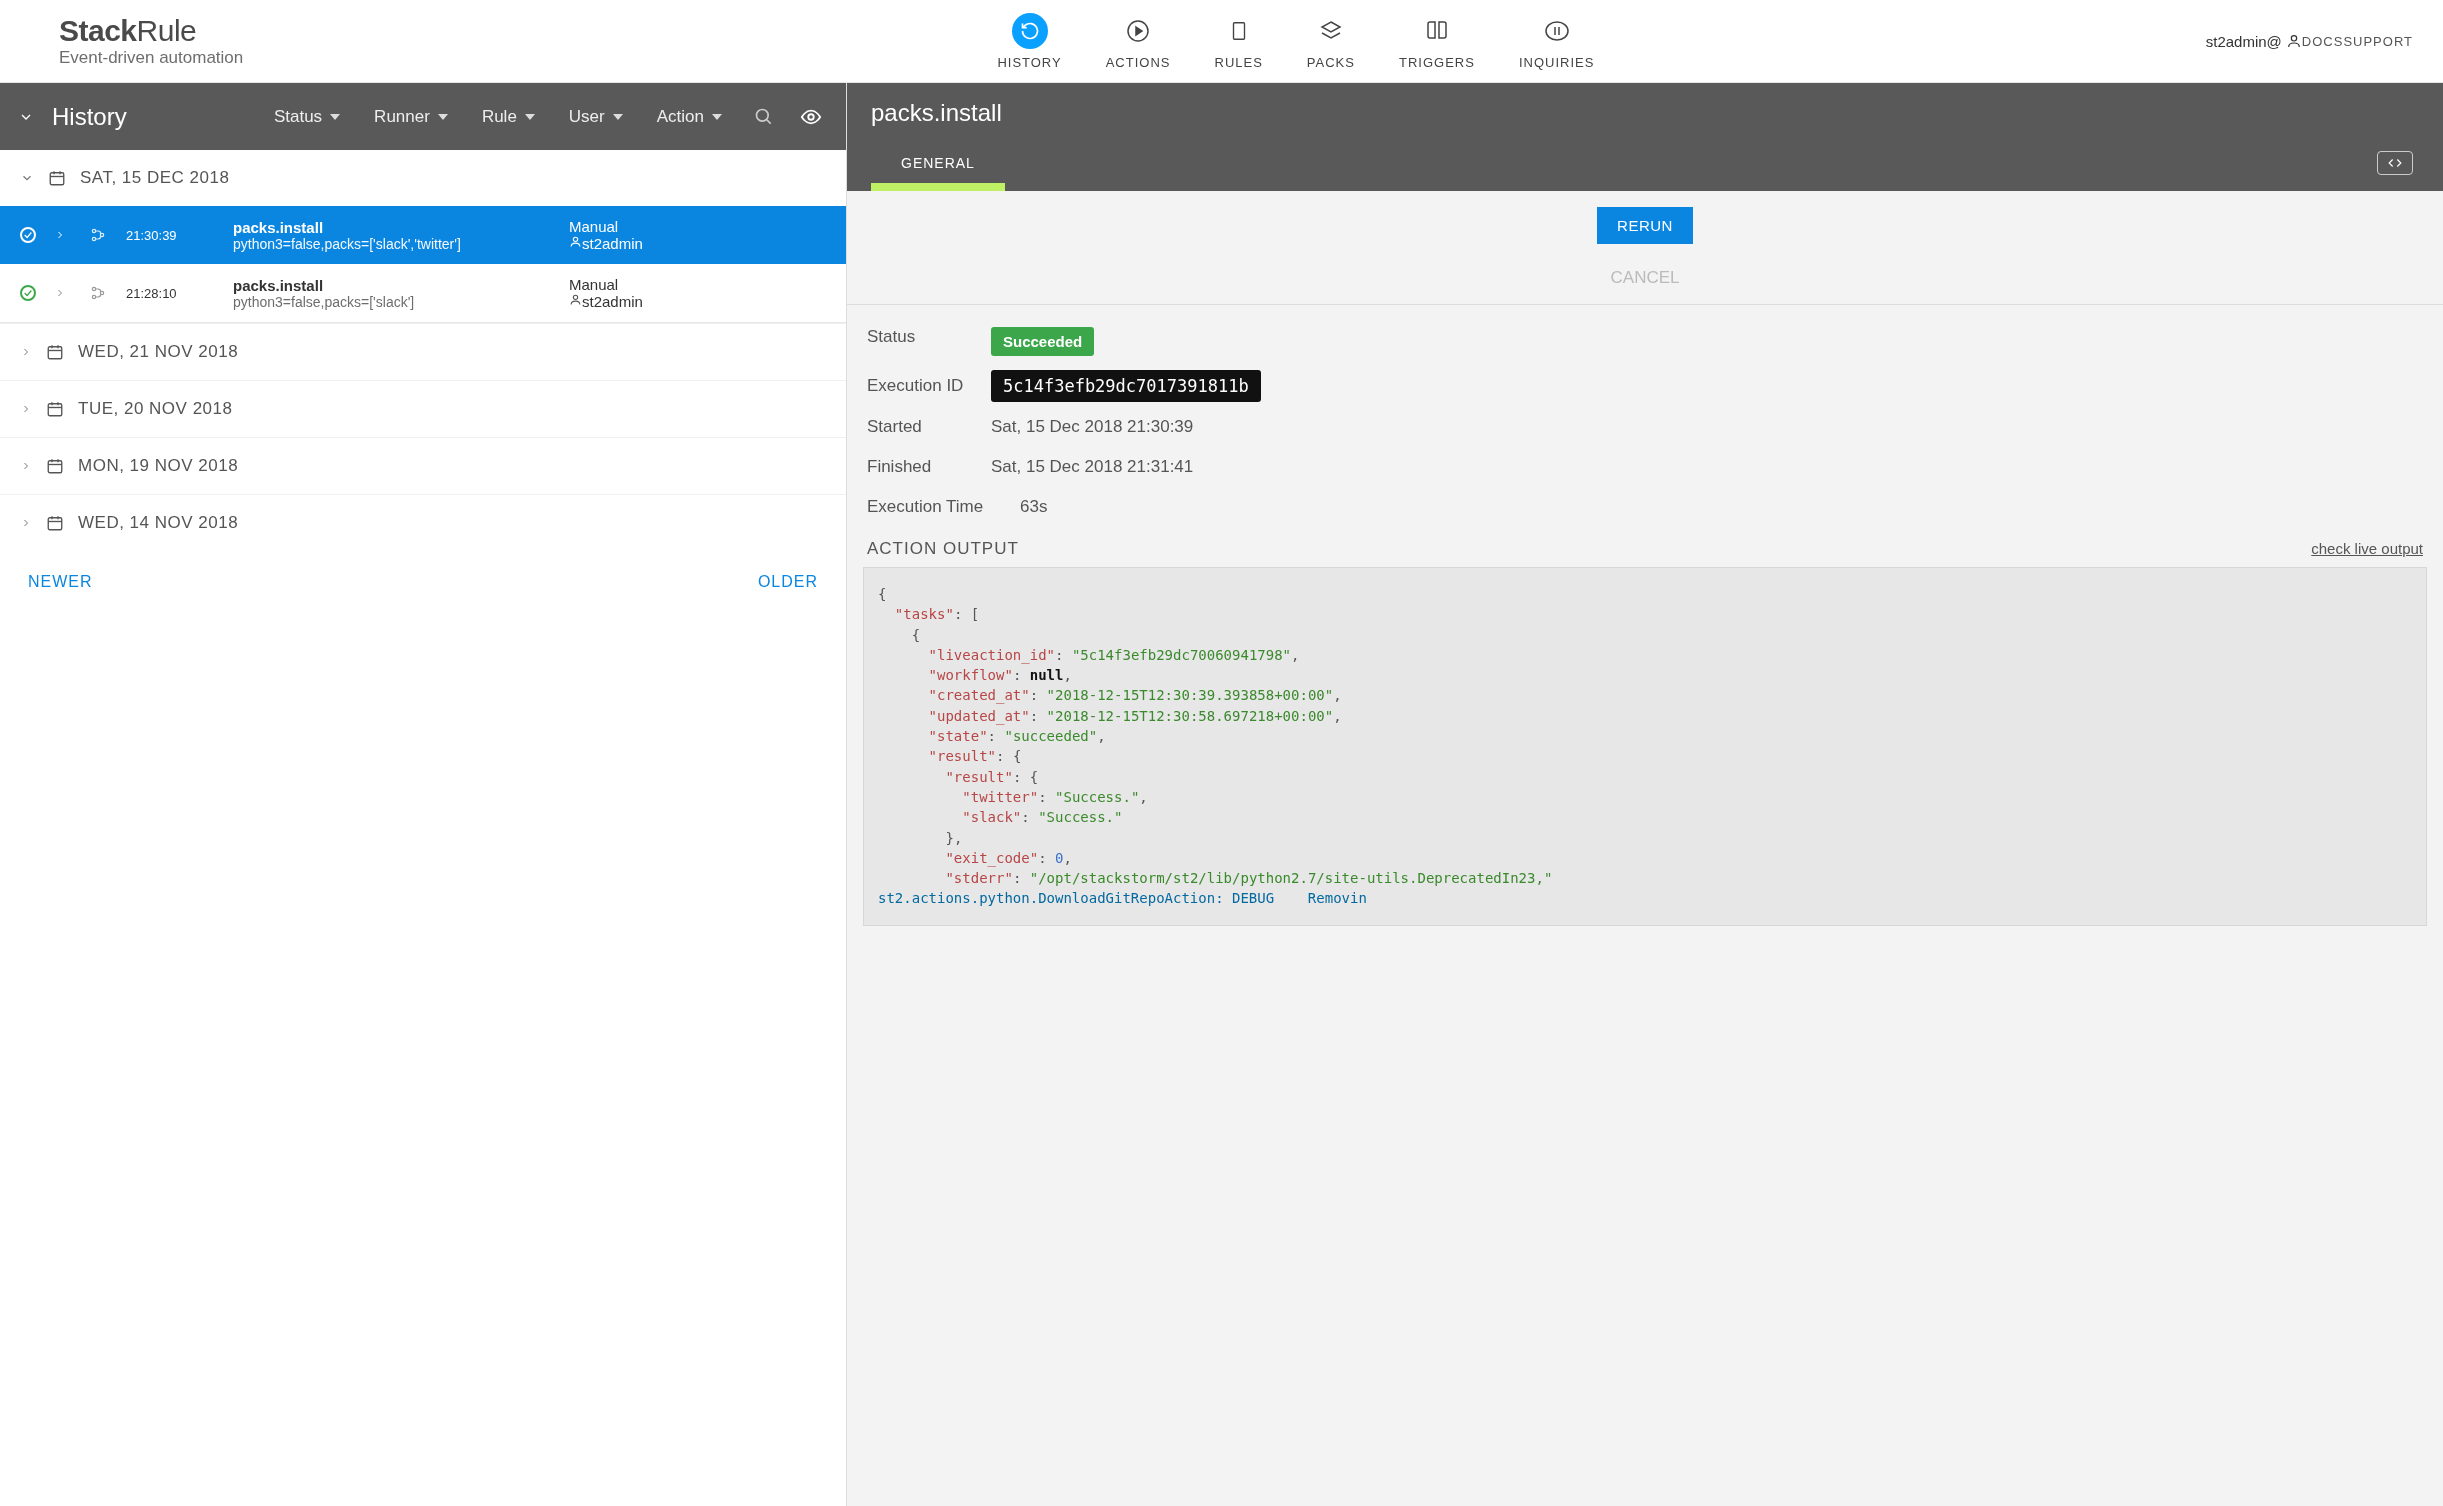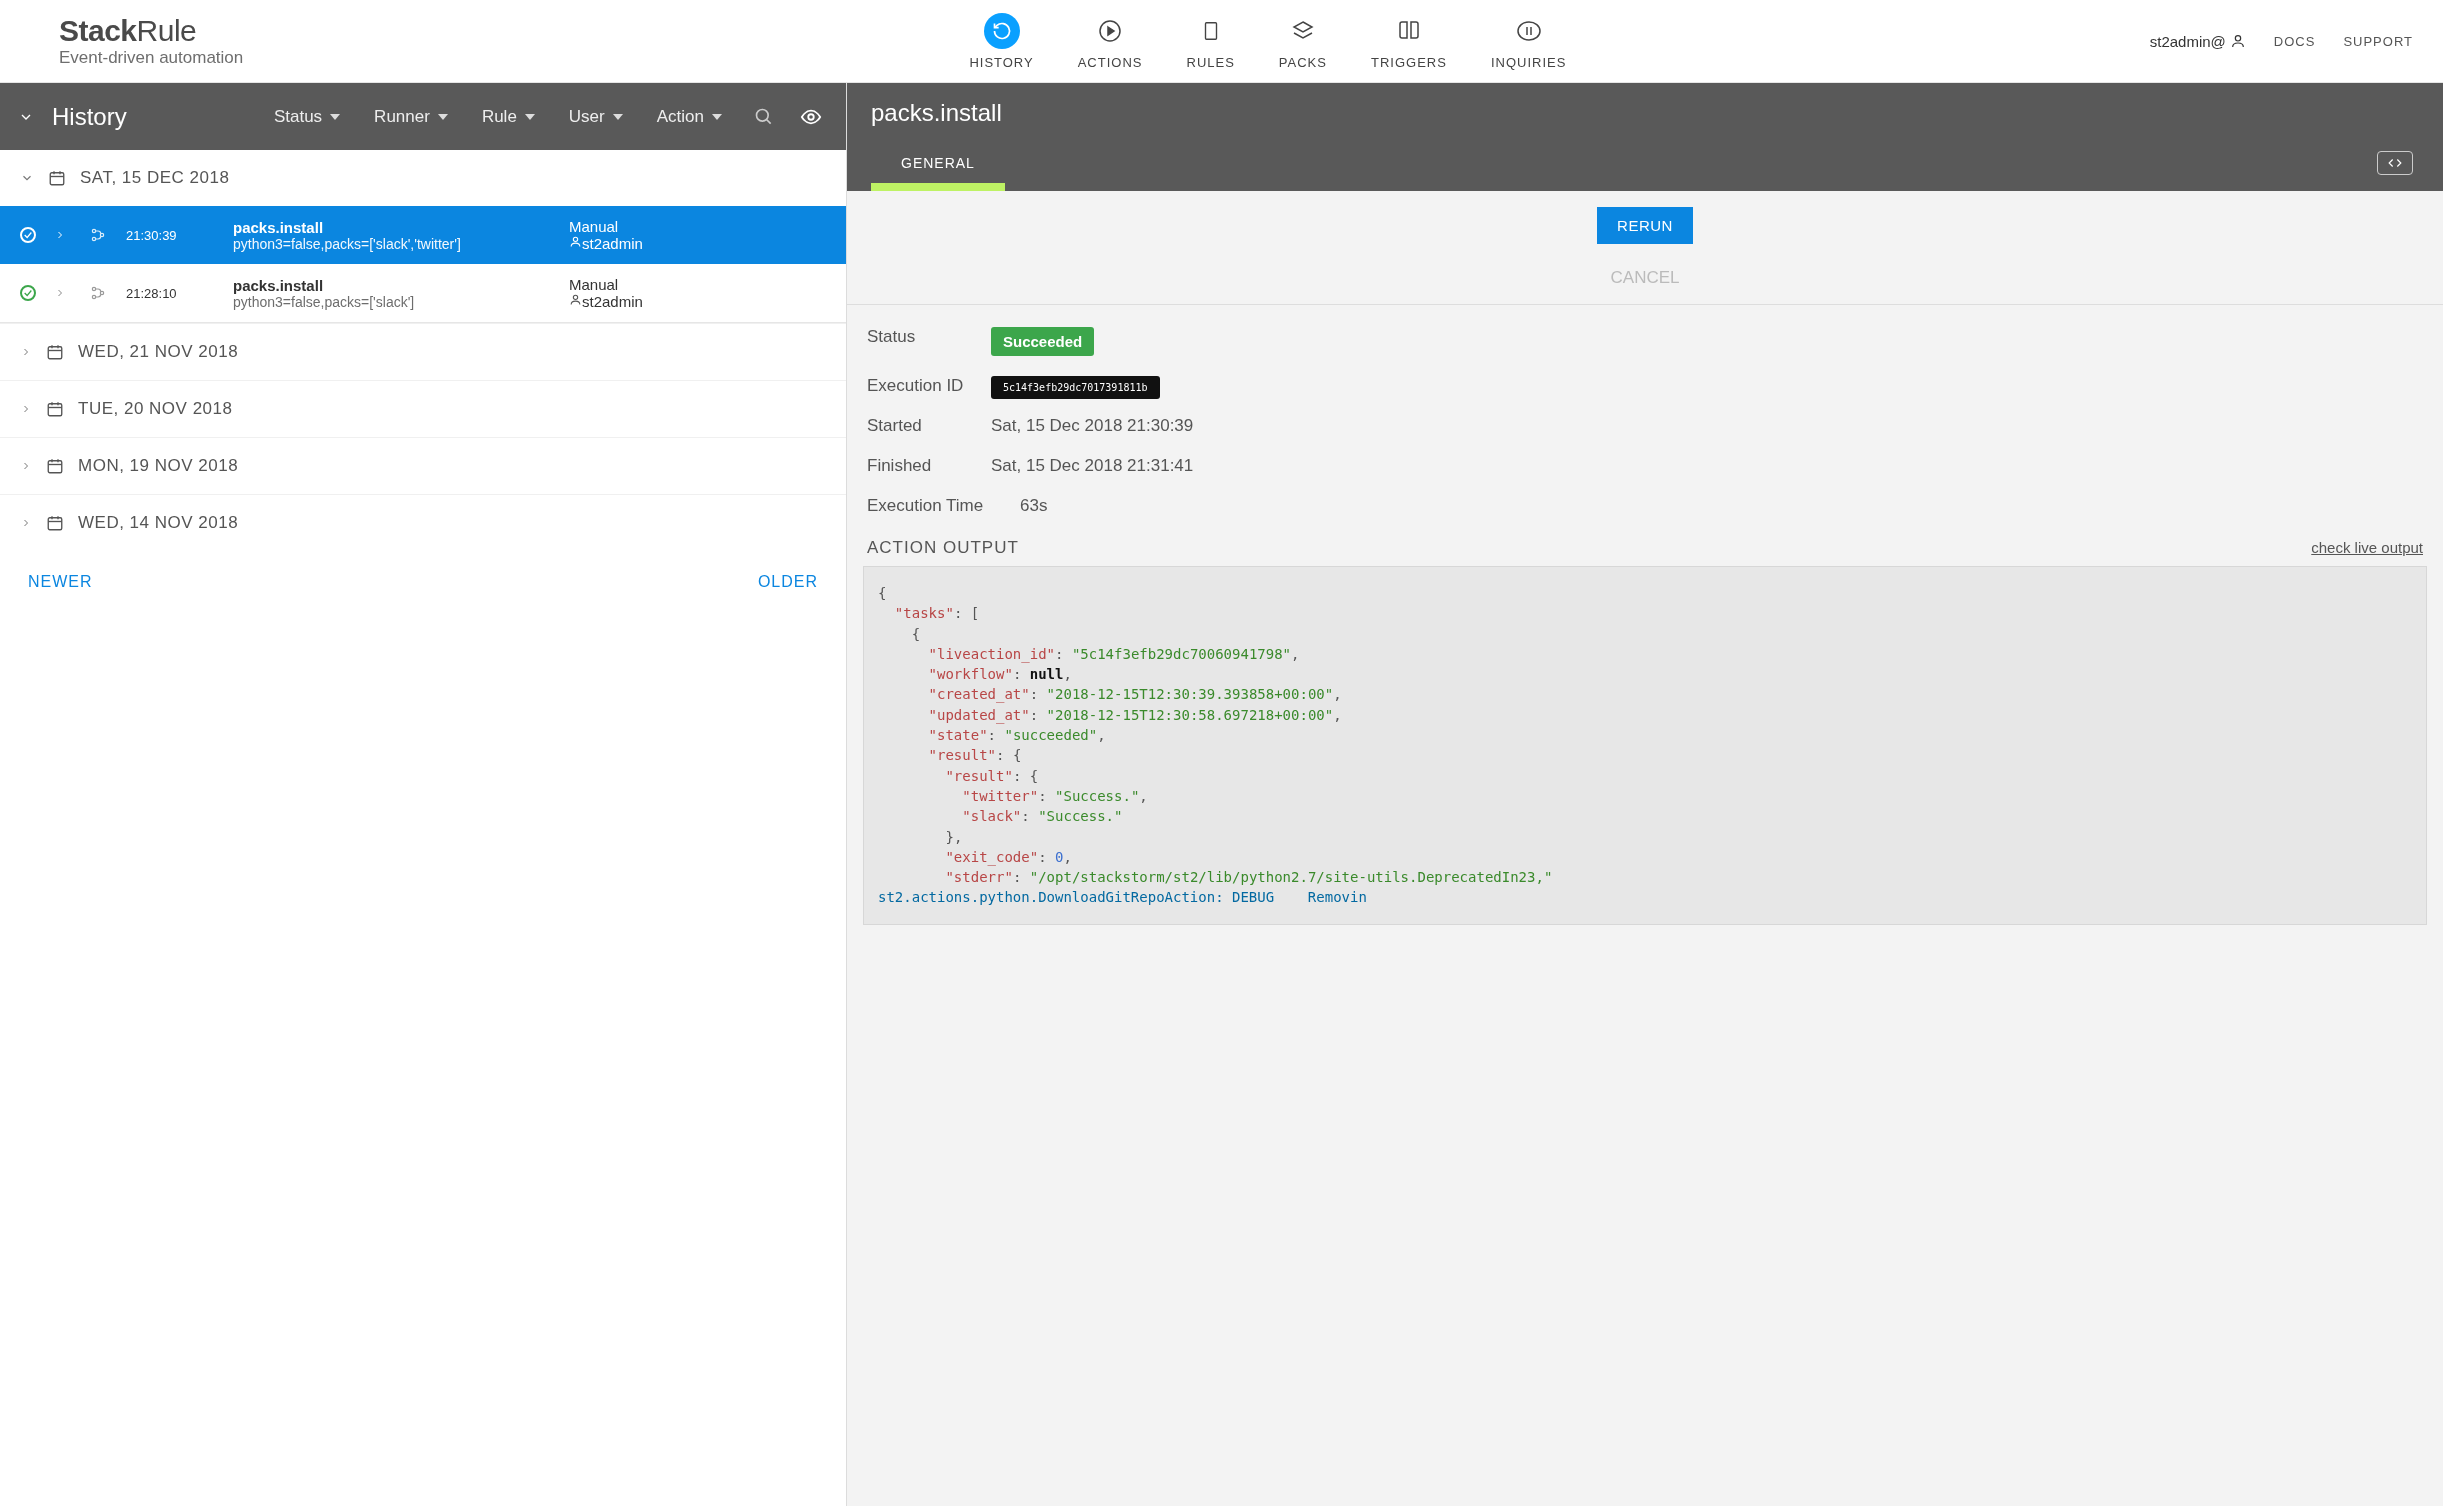--- a/index.html
+++ b/index.html
@@ -6,21 +6,21 @@
 body { font-family: -apple-system, BlinkMacSystemFont, "Segoe UI", Helvetica, Arial, sans-serif; background: #fff; color: #333; }
 .header { display: flex; align-items: center; height: 83px; border-bottom: 1px solid #e5e5e5; }
 .logo-block { padding-left: 59px; width: 386px; }
 .logo-block .brand { font-size: 30px; color: #4a4a4a; letter-spacing: -0.5px; }
 .logo-block .brand b { font-weight: 700; }
 .logo-block .tagline { font-size: 17px; color: #6e6e6e; }
 .top-nav { display: flex; gap: 0; flex: 1; justify-content: center; }
 .nav-item { display: flex; flex-direction: column; align-items: center; gap: 6px; padding: 10px 22px; font-size: 13px; letter-spacing: 1px; color: #444; cursor: pointer; }
 .nav-icon { width: 36px; height: 36px; border-radius: 50%; display: flex; align-items: center; justify-content: center; }
 .nav-icon.active { background: #0aa0ff; }
-.header-right { display: flex; align-items: center; gap: 28px; padding-right: 30px; }
+.header-right { display: flex; align-items: center; padding-right: 30px; }
 .user-label { font-size: 15px; color: #333; display: flex; align-items: center; gap: 4px; }
 .header-right .link { font-size: 13px; letter-spacing: 1px; color: #555; cursor: pointer; }
 
 .layout { display: flex; height: calc(100vh - 83px); }
 .left { width: 847px; border-right: 1px solid #dcdcdc; display: flex; flex-direction: column; }
 .toolbar { height: 67px; background: #595959; color: #fff; display: flex; align-items: center; padding: 0 18px; gap: 10px; }
 .toolbar .title { font-size: 24px; font-weight: 400; flex: none; margin-left: 8px; }
 .toolbar .spacer { flex: 1; }
 .filter-item { display: flex; align-items: center; gap: 8px; font-size: 17px; padding: 0 12px; cursor: pointer; color: #eee; }
 .tri-down { width: 0; height: 0; border-left: 5px solid transparent; border-right: 5px solid transparent; border-top: 6px solid #ddd; }
@@ -63,21 +63,21 @@
 .action-buttons { display: flex; gap: 24px; padding: 16px 20px; border-bottom: 1px solid #ddd; align-items: center; flex-direction: column; }
 .btn-primary { background: #0b86e0; color: #fff; padding: 10px 20px; font-size: 15px; letter-spacing: 0.5px; border: none; cursor: pointer; }
 .btn-link-cancel { color: #bbb; font-size: 17px; cursor: pointer; }
 
 .kv-table { padding: 12px 20px 4px 20px; }
 .kv-row { display: flex; padding: 10px 0; }
 .kv-row .k { width: 124px; color: #555; font-size: 17px; }
 .kv-row .v { font-size: 17px; color: #555; }
 .badge { display: inline-block; padding: 6px 12px; border-radius: 3px; font-size: 15px; font-weight: 700; color: #fff; }
 .badge.success { background: #3ca64b; }
-.code-pill { background: #111; color: #fff; font-family: Menlo, Consolas, monospace; font-size: 10px; padding: 6px 12px; border-radius: 3px; }
+.code-pill { background: #111; color: #fff; font-family: Menlo, Consolas, monospace; font-size: 17px; padding: 6px 12px; border-radius: 3px; }
 
 .output-head { display: flex; align-items: baseline; padding: 8px 20px 8px 20px; }
 .output-head .label { font-size: 17px; letter-spacing: 1px; color: #555; flex: 1; }
 .output-head .link { color: #555; font-size: 15px; text-decoration: underline; cursor: pointer; }
 
 .output-box { margin: 0 16px 16px 16px; background: #e7e7e7; border: 1px solid #d7d7d7; padding: 16px 14px; font-family: Menlo, Consolas, monospace; font-size: 14px; line-height: 1.45; white-space: pre; overflow-x: auto; }
 .j-brace, .j-bracket { color: #555; }
 .j-key { color: #b84646; }
 .j-str { color: #3a8a2b; }
 .j-null { color: #111; font-weight: 600; }

